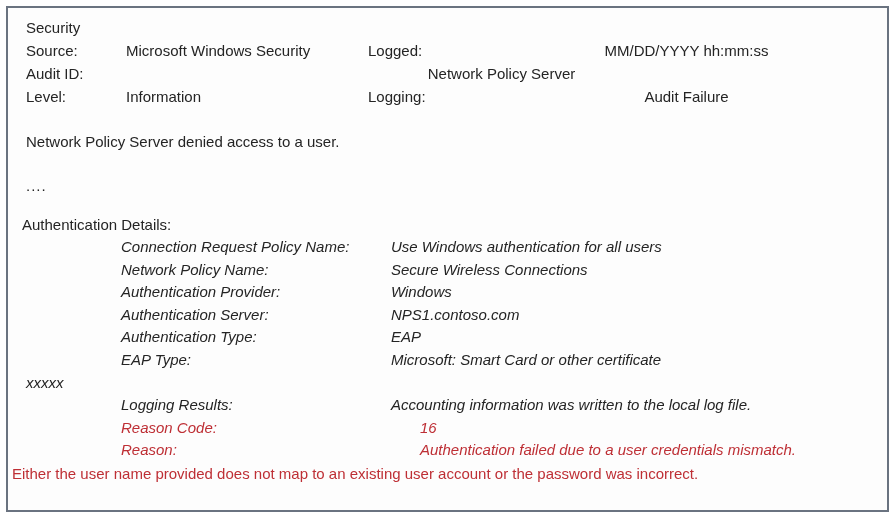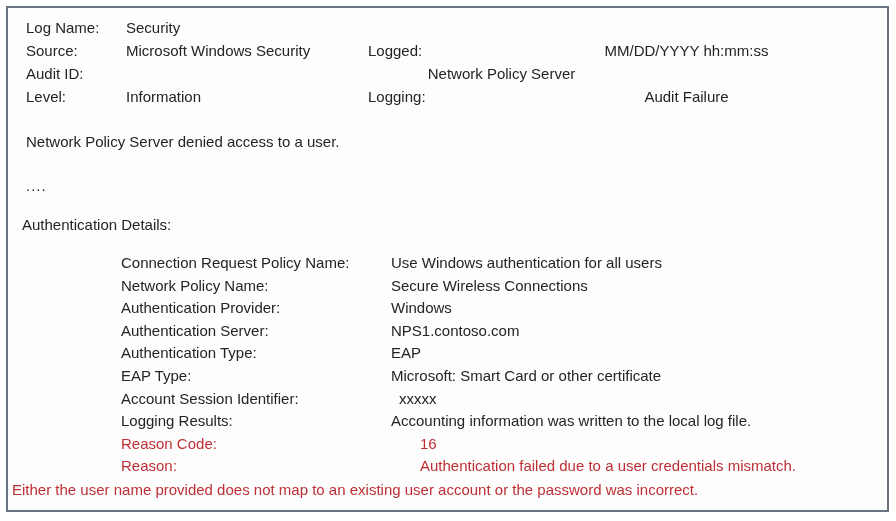--- a/index.html
+++ b/index.html
@@ -24,42 +24,41 @@
   .header-grid { padding-left: 8px; }
   .header-row { display: flex; height: 23px; white-space: nowrap; }
   .hcol-label1 { width: 100px; flex: 0 0 100px; }
   .hcol-value1 { width: 242px; flex: 0 0 242px; }
   .hcol-label2 { width: 128px; flex: 0 0 128px; }
   .hcol-value2 { flex: 1 1 auto; text-align: center; }
   
   .description { margin-top: 22px; padding-left: 8px; }
   .ellipsis    { margin-top: 21px; padding-left: 8px; letter-spacing: 1px; }
   .auth-title  { margin-top: 16px; padding-left: 4px; }
-  .details { margin-top: 16px; }
+  .details { margin-top: 0; font-style: italic; }
   .detail-row { display: flex; height: 22.6px; line-height: 22.6px; white-space: nowrap; }
   .detail-label { margin-left: 103px; width: 270px; flex: 0 0 270px; }
   .detail-value { flex: 1 1 auto; }
   .detail-row.offset-small .detail-value { padding-left: 8px; }
   .detail-row.offset-large .detail-value { padding-left: 29px; }
   .detail-row.alert { color: var(--alert-color, #BE2F35); }
   .footer-note {
     margin-left: -6px;
     color: var(--alert-color, #BE2F35);
     height: 23px; line-height: 23px;
     white-space: nowrap;
   }
 </style>
 </head>
 <body>
 
 <div class="frame">
 
   <div class="header-grid">
   <div class="header-row">
-    <span class="hcol-label1">Log Name:</span>
     <span class="hcol-value1">Security</span>
     <span class="hcol-label2"></span>
     <span class="hcol-value2"></span>
   </div>
 
   <div class="header-row">
     <span class="hcol-label1">Source:</span>
     <span class="hcol-value1">Microsoft Windows Security</span>
     <span class="hcol-label2">Logged:</span>
     <span class="hcol-value2">MM/DD/YYYY hh:mm:ss</span>
@@ -109,21 +108,20 @@
     <span class="detail-label">Authentication Type:</span>
     <span class="detail-value">EAP</span>
   </div>
 
   <div class="detail-row">
     <span class="detail-label">EAP Type:</span>
     <span class="detail-value">Microsoft: Smart Card or other certificate</span>
   </div>
 
   <div class="detail-row offset-small">
-    <span class="detail-label">Account Session Identifier:</span>
     <span class="detail-value">xxxxx</span>
   </div>
 
   <div class="detail-row">
     <span class="detail-label">Logging Results:</span>
     <span class="detail-value">Accounting information was written to the local log file.</span>
   </div>
 
   <div class="detail-row alert offset-large">
     <span class="detail-label">Reason Code:</span>

